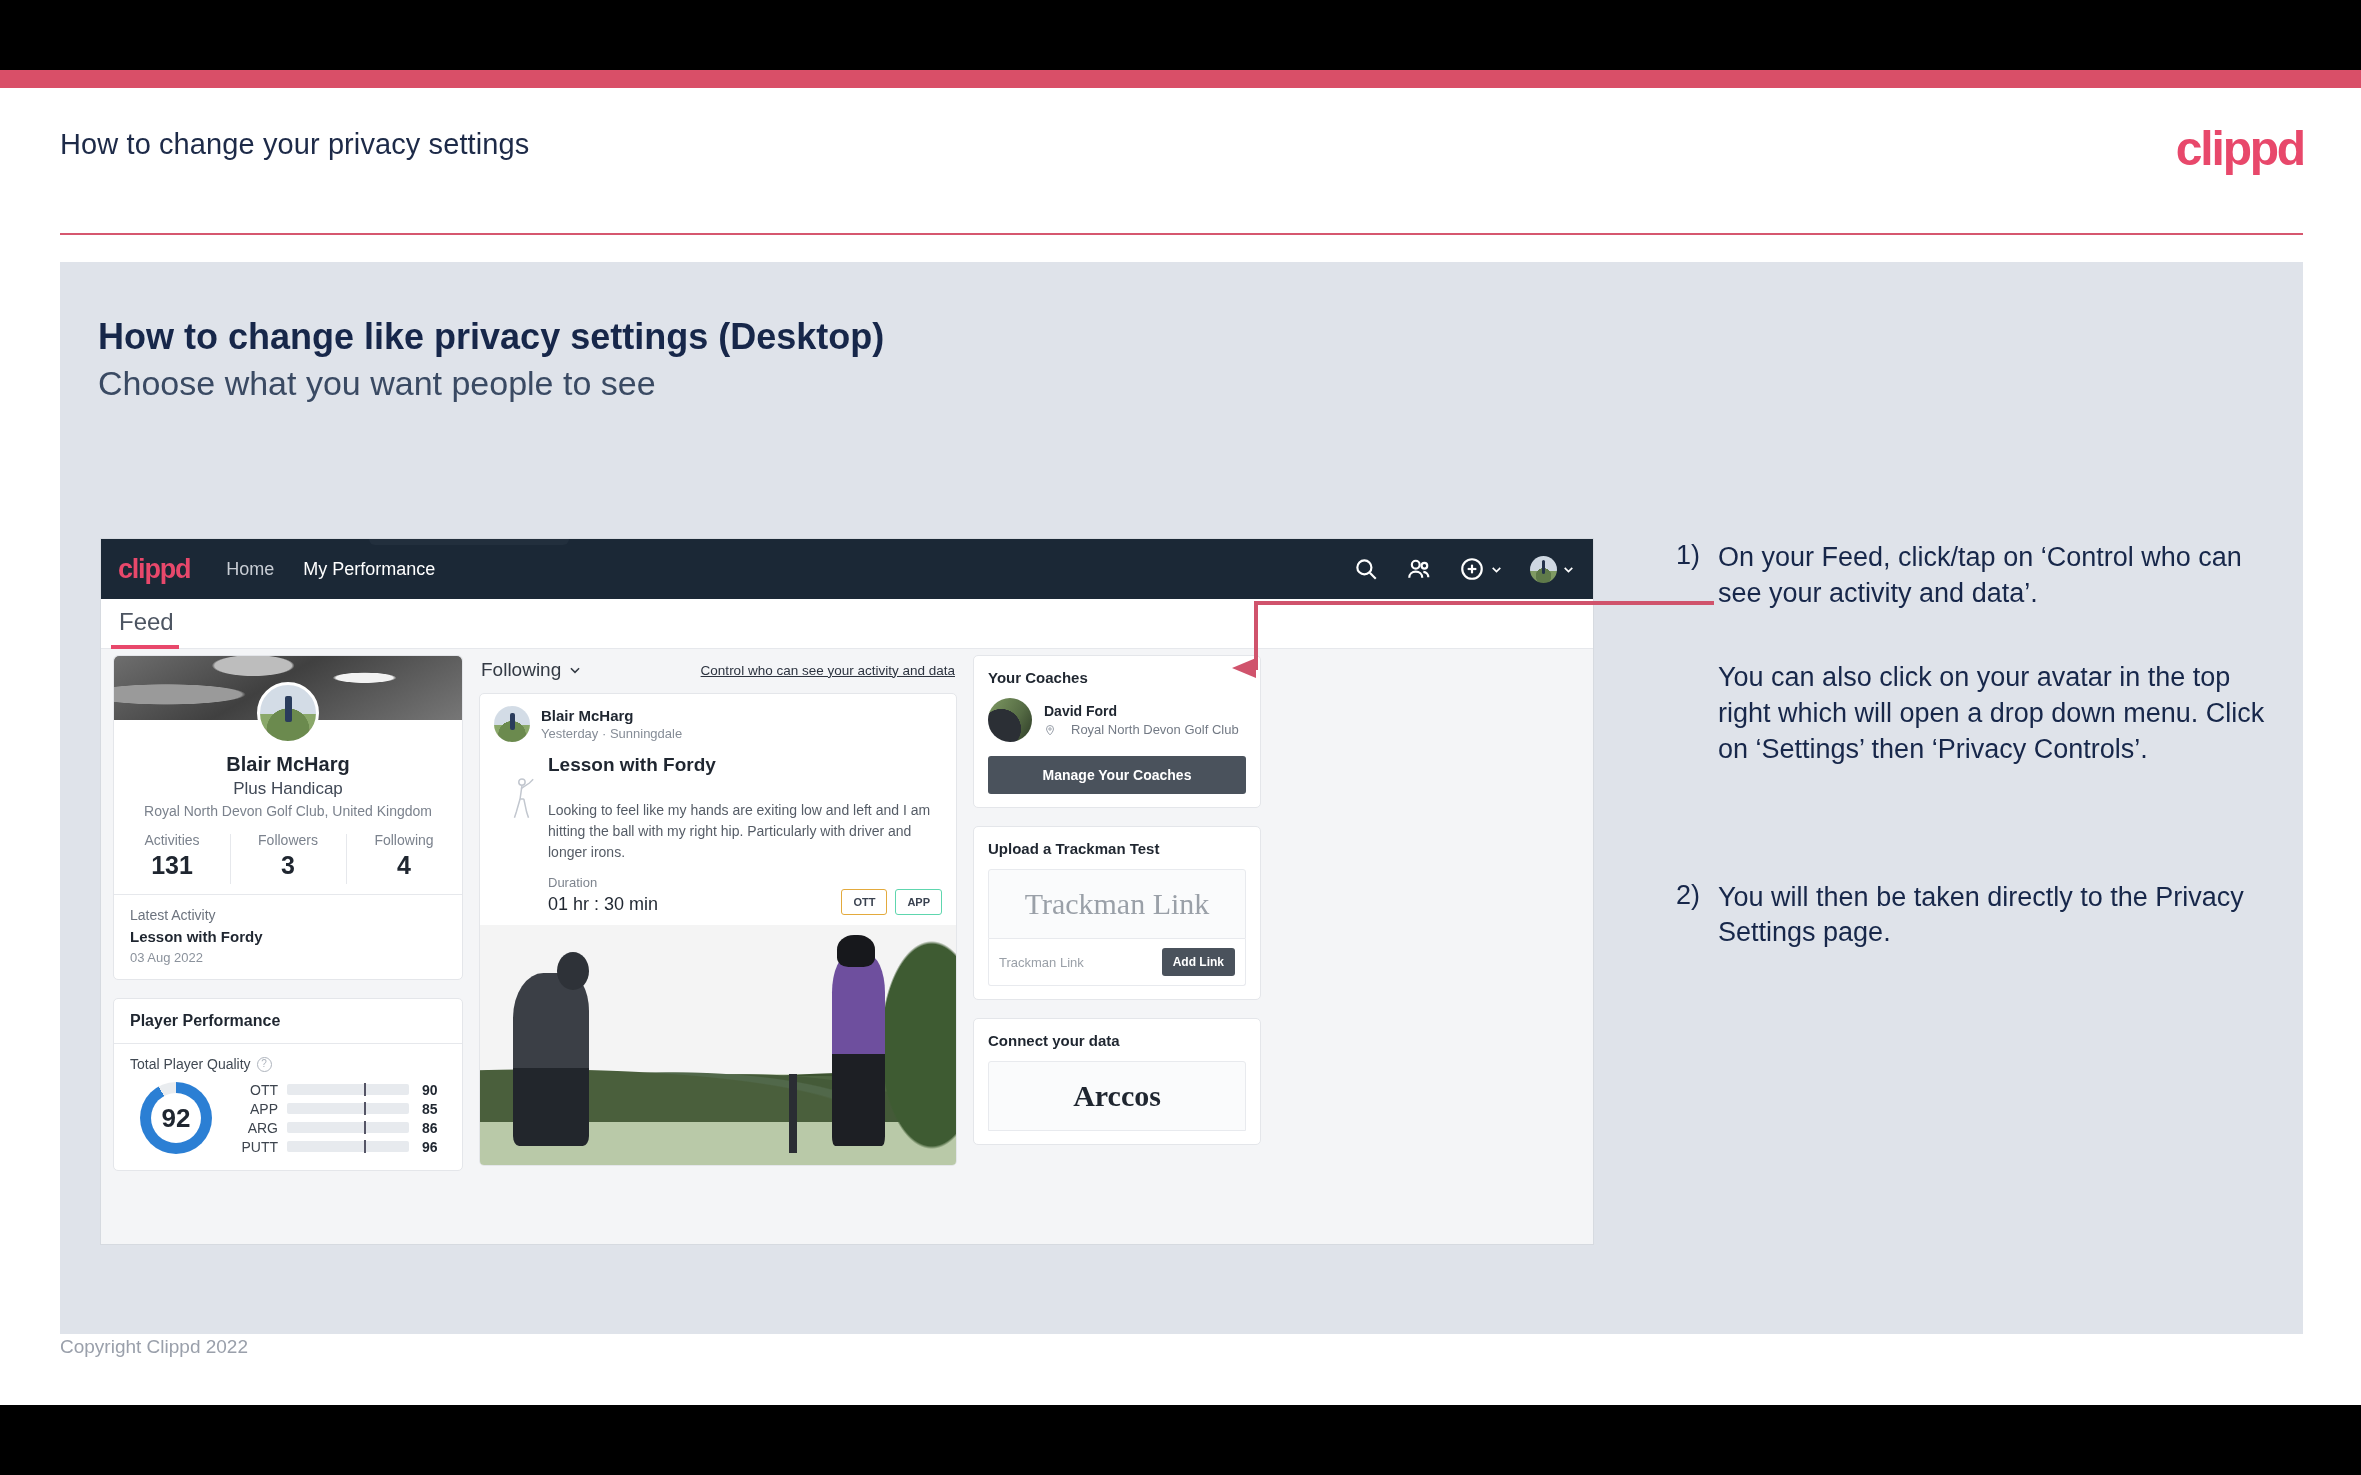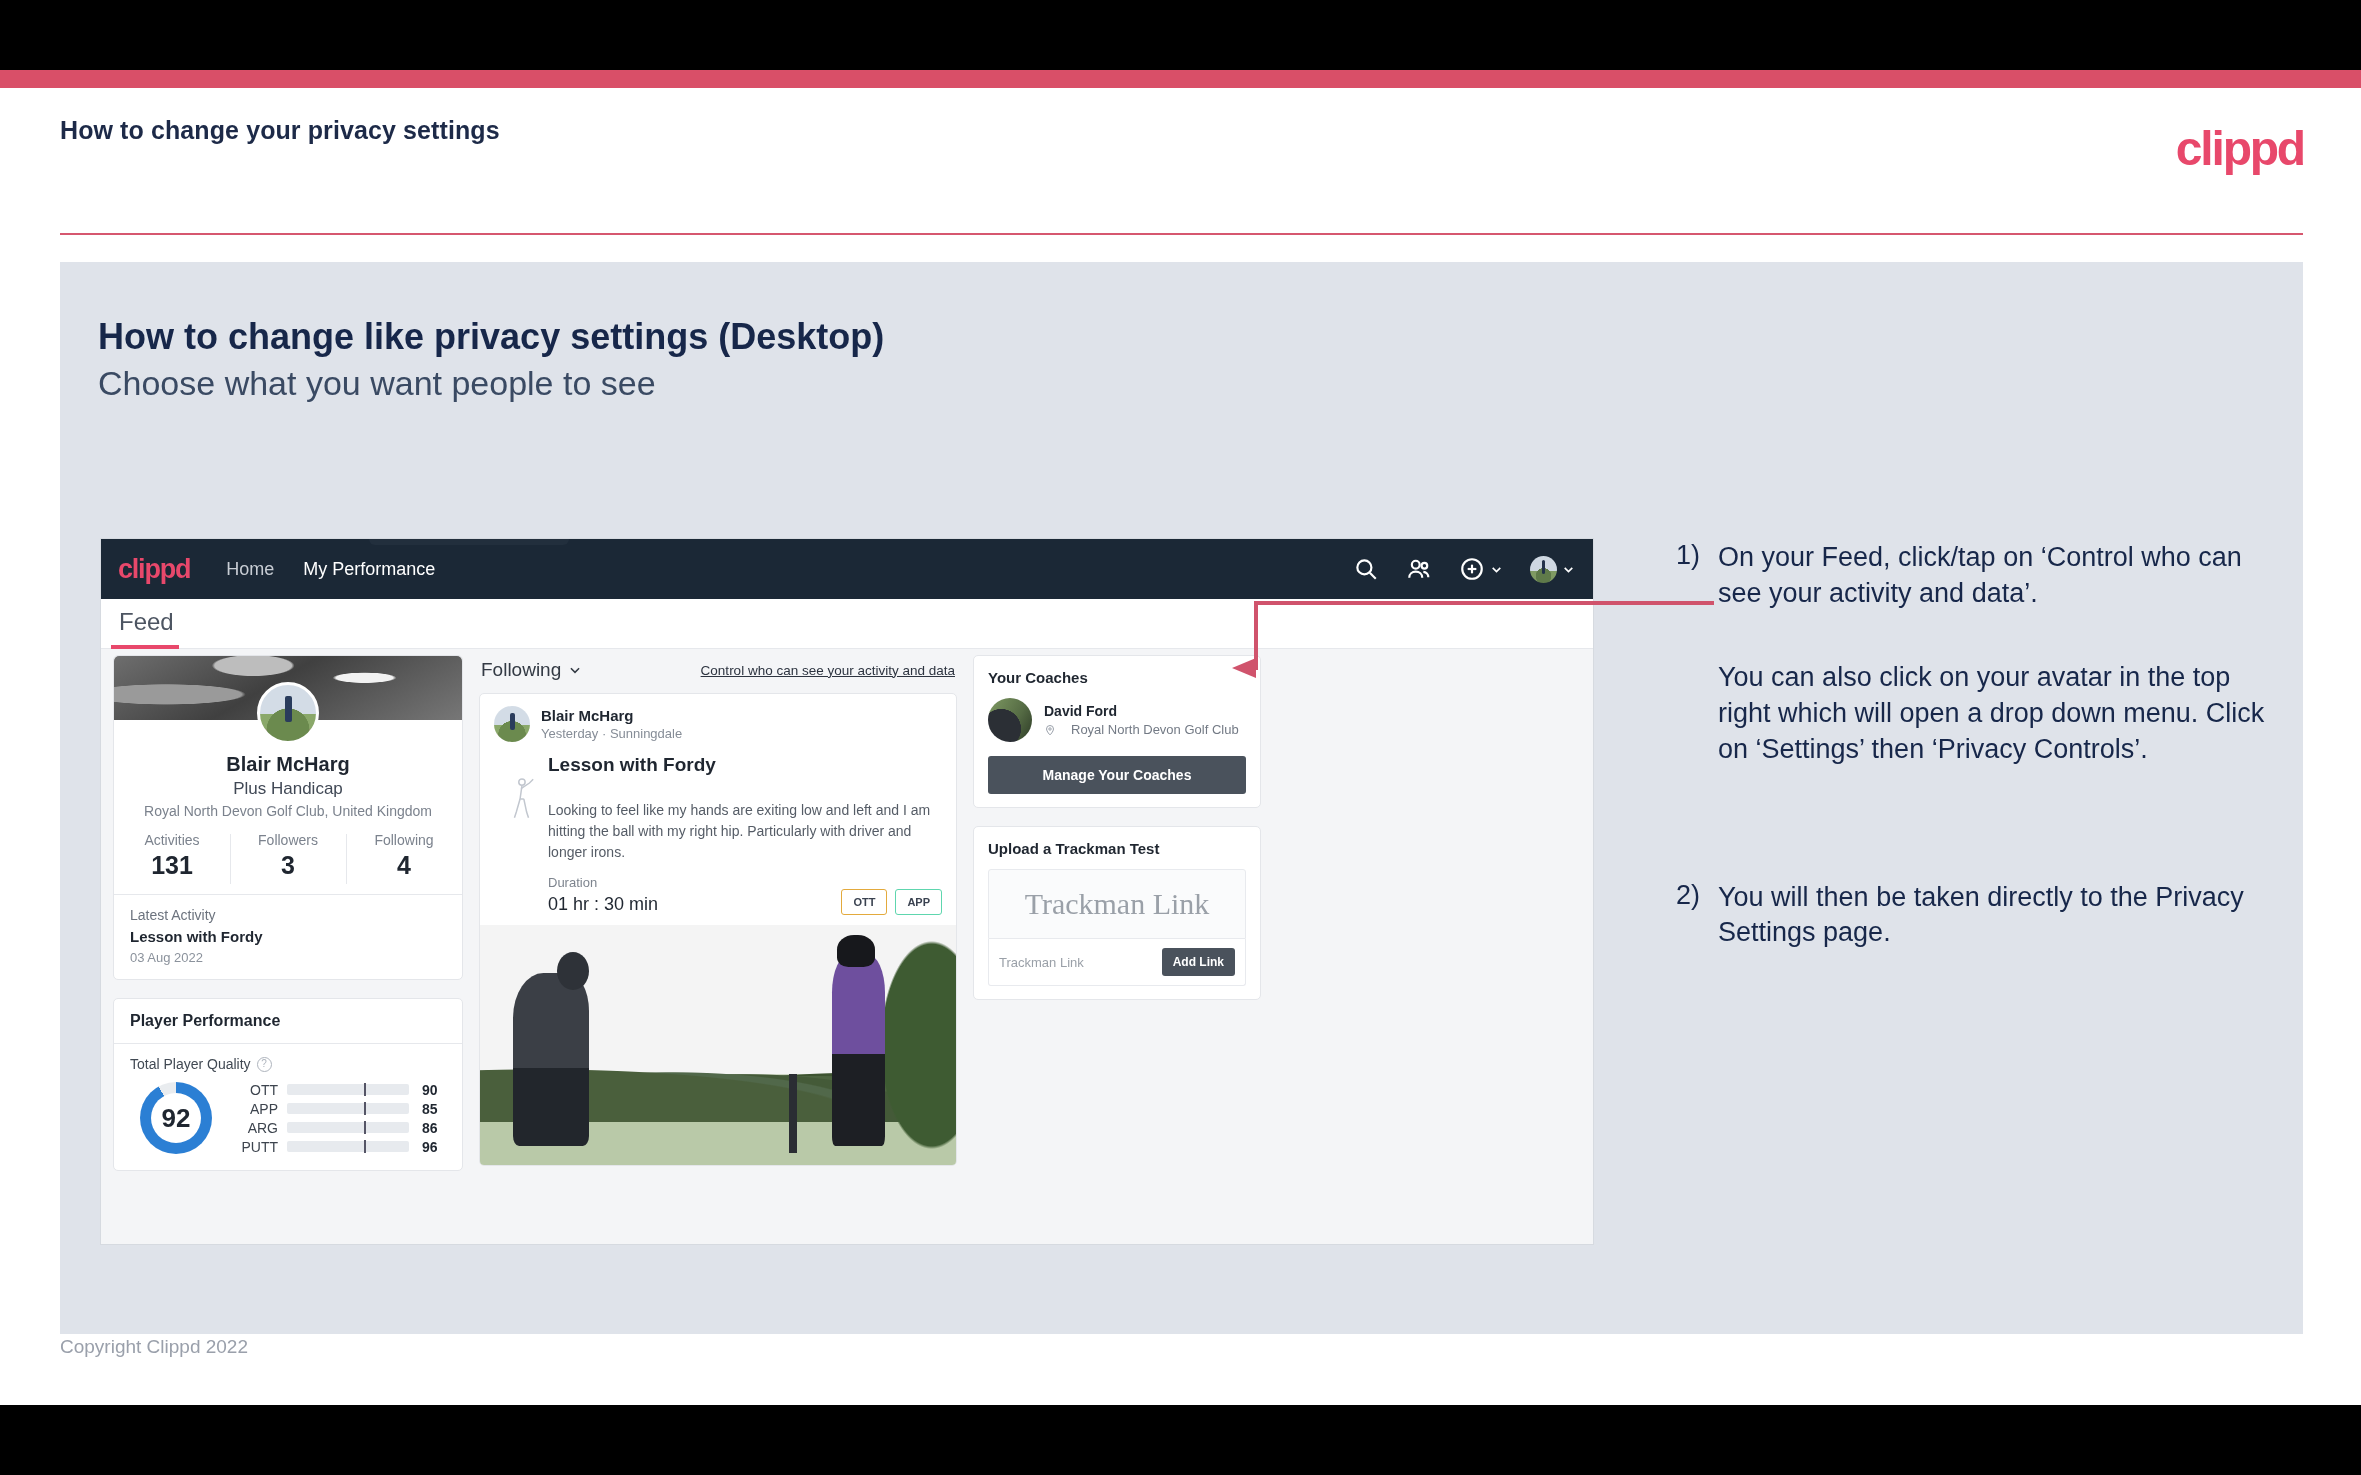--- a/index.html
+++ b/index.html
@@ -10,22 +10,22 @@
     overflow: hidden;
     position: relative;
   }
   
   .bar-top { position:absolute; left:0; top:0; width:2361px; height:70px; background:#000; }
   .bar-accent { position:absolute; left:0; top:70px; width:2361px; height:18px; background:#d94f68; }
   .bar-bottom { position:absolute; left:0; top:1405px; width:2361px; height:70px; background:#000; }
 
   
   .slide-header-title {
-    position:absolute; left:60px; top:116px;
-    font-size:25px; color:#1d2a48; letter-spacing:.1px;font-weight:bold;
+    position:absolute; left:60px; top:128px;
+    font-size:29px; color:#1d2a48; letter-spacing:.1px;
   }
   .brand-logo {
     position:absolute; right:57px; top:125px;
     font-size:48px; font-weight:bold; color:#e8486b;
     letter-spacing:-2.2px; line-height:1;
   }
   .header-rule {
     position:absolute; left:60px; top:233px; width:2243px; height:2px; background:#d6576f;
   }
 
@@ -522,20 +522,26 @@
         <div class="rcard-title">Upload a Trackman Test</div>
         <div class="logo-box">
           <span class="logo-word">Trackman Link</span>
         </div>
         <div class="link-row">
           <span class="link-input">Trackman Link</span>
           <button class="btn-add">Add Link</button>
         </div>
       </div>
 
+      <div class="rcard">
+        <div class="rcard-title">Connect your data</div>
+        <div class="logo-box">
+          <span class="logo-word dark">Arccos</span>
+        </div>
+      </div>
     </div>
 
   </div>
 </div>
 
 <svg class="callout">
   <path d="M1705 603 L1256 603 L1256 668 L1254 668" fill="none" stroke="#d0536c" stroke-width="4"></path>
   <polygon points="1232,668 1256,658 1256,678" fill="#d0536c"></polygon>
   <line x1="1676" y1="603" x2="1714" y2="603" stroke="#d0536c" stroke-width="4"></line>
 </svg>

